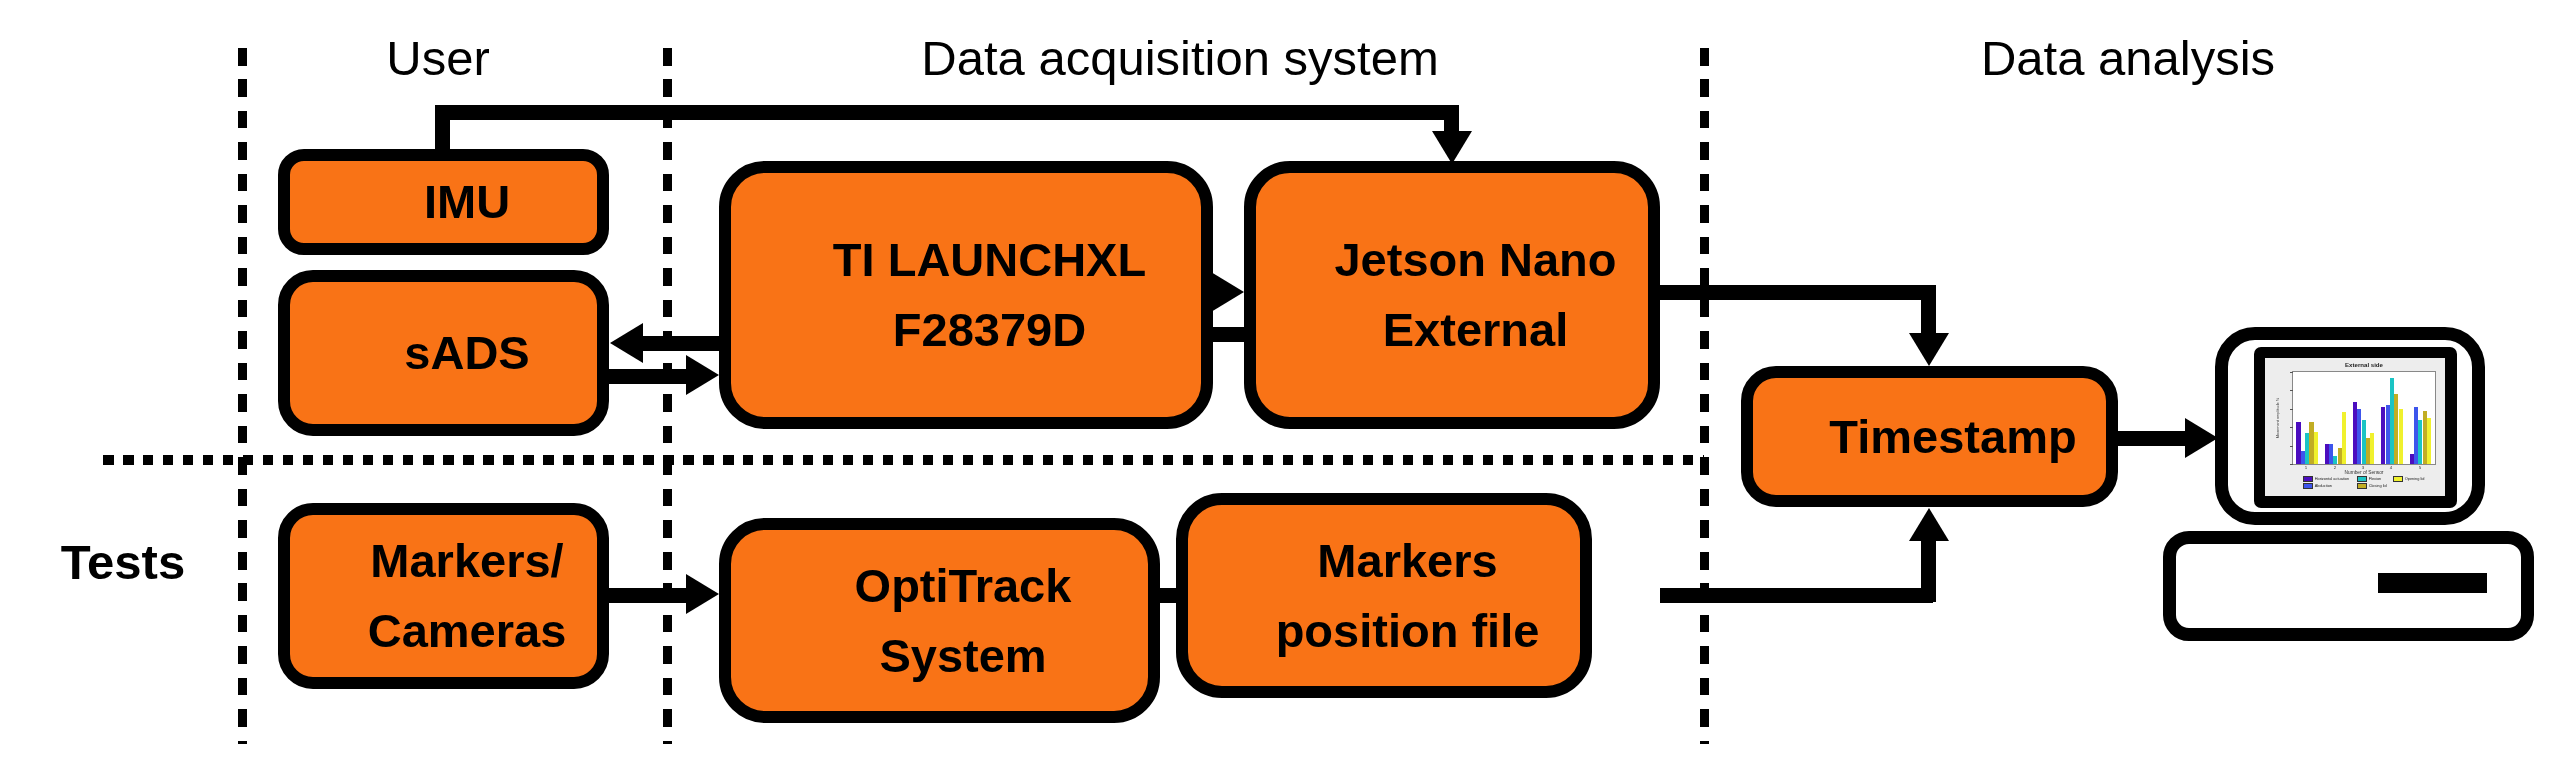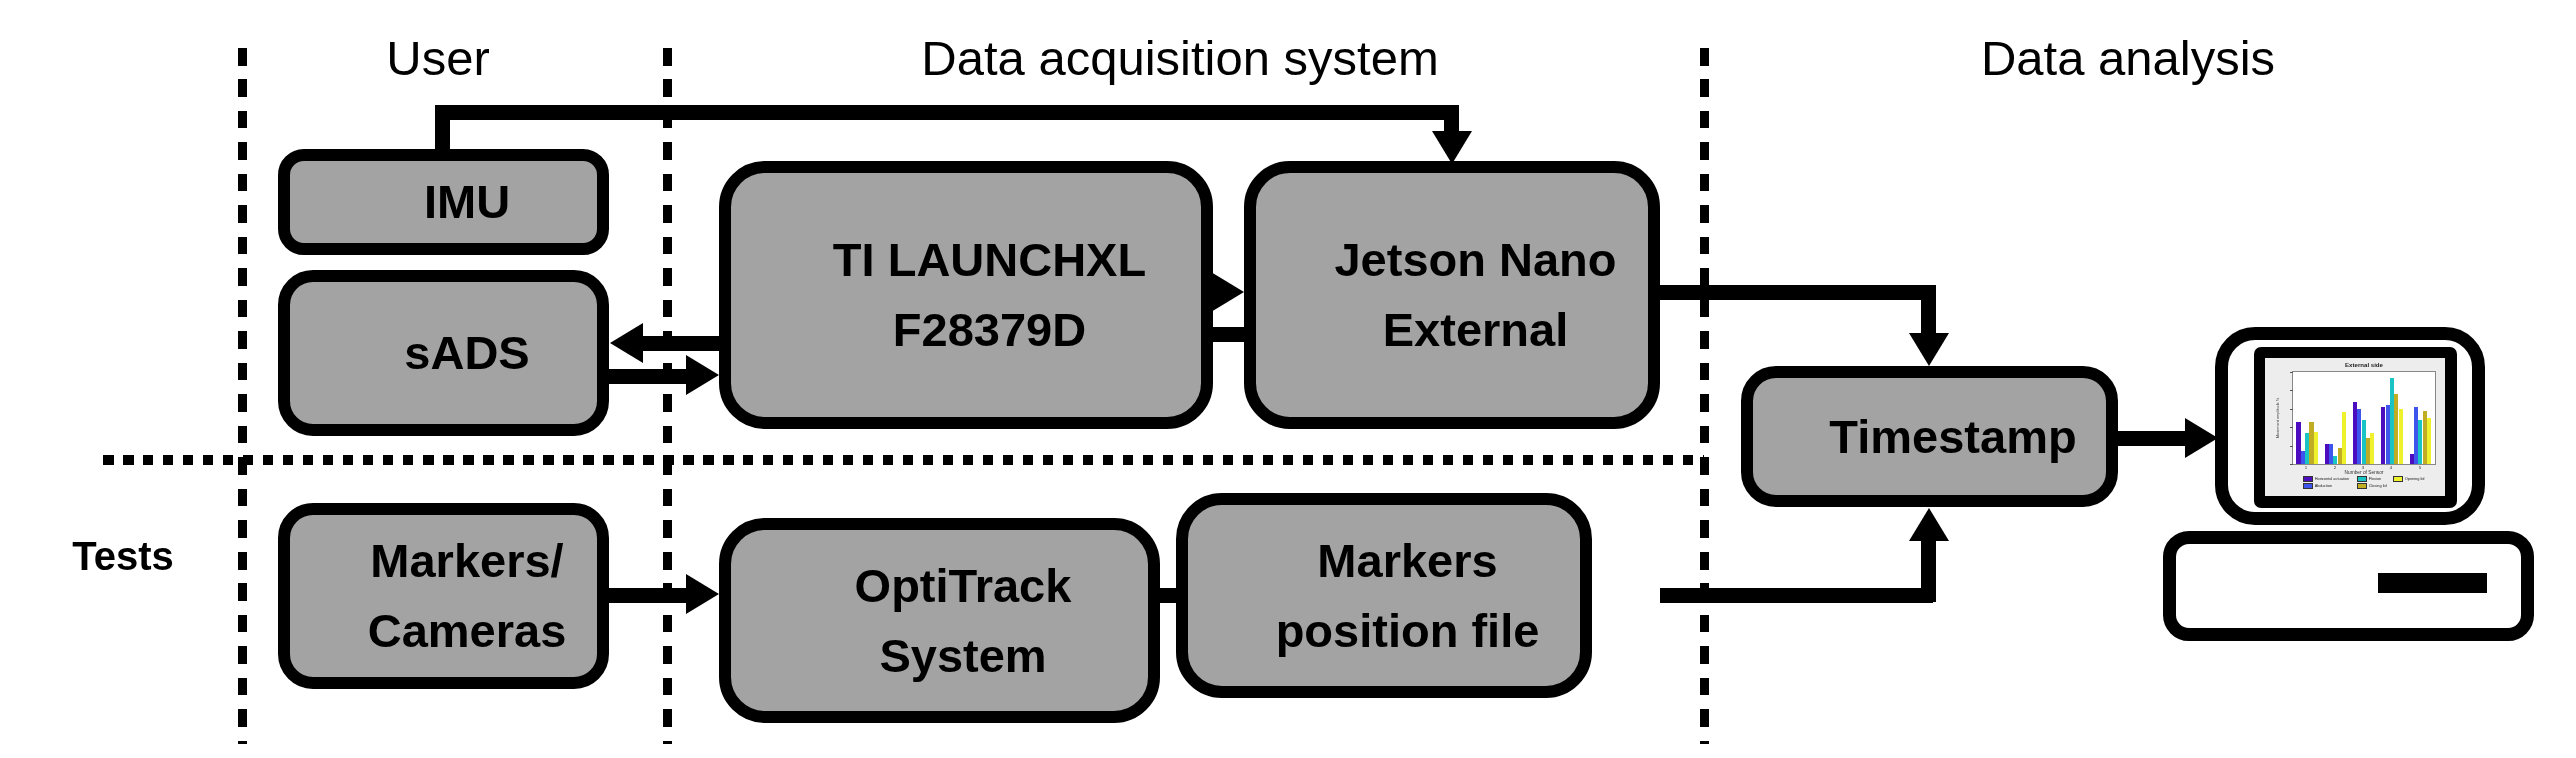--- a/index.html
+++ b/index.html
@@ -1,31 +1,31 @@
 <!DOCTYPE html>
 <html style="font-size:14px"><head>
 <meta charset="utf-8">
 <style>
   html,body{margin:0;padding:0;background:#fff;}
   .canvas{position:relative;width:2576px;height:758px;background:#ffffff;
           font-family:"Liberation Sans",sans-serif;color:#000;overflow:hidden;}
 
   
   .hdr{position:absolute;transform:translateX(-50%);font-size:49px;font-weight:normal;white-space:nowrap;}
-  .sideline{position:absolute;transform:translateX(-50%);font-size:40px;font-weight:bold;white-space:nowrap;}
+  .sideline{position:absolute;transform:translateX(-50%);font-size:49px;font-weight:bold;white-space:nowrap;}
 
   
   .vdots{position:absolute;width:8.8px;
          background:repeating-linear-gradient(to bottom,#000 0 17.5px,transparent 17.5px 31.5px);}
   .hdots{position:absolute;height:9.6px;
          background:repeating-linear-gradient(to right,#000 0 10.5px,transparent 10.5px 20px);}
 
   
   .node{position:absolute;box-sizing:border-box;border:12.3px solid #000;border-radius:35px;
-        background:#a3a3a3;display:flex;flex-direction:column;align-items:center;justify-content:center;
+        background:#f97316;display:flex;flex-direction:column;align-items:center;justify-content:center;
         font-size:47px;font-weight:bold;text-align:center;line-height:70px;z-index:3;padding-left:47px;}
   .node.big{border-radius:46px;}
   .node span{display:block;}
 
   
   .ln{position:absolute;background:#000;z-index:2;}
   .ah{position:absolute;width:0;height:0;z-index:2;}
   .ah.r{border-top:20px solid transparent;border-bottom:20px solid transparent;border-left:33px solid #000;}
   .ah.l{border-top:20px solid transparent;border-bottom:20px solid transparent;border-right:33px solid #000;}
   .ah.d{border-left:20px solid transparent;border-right:20px solid transparent;border-top:33px solid #000;}

